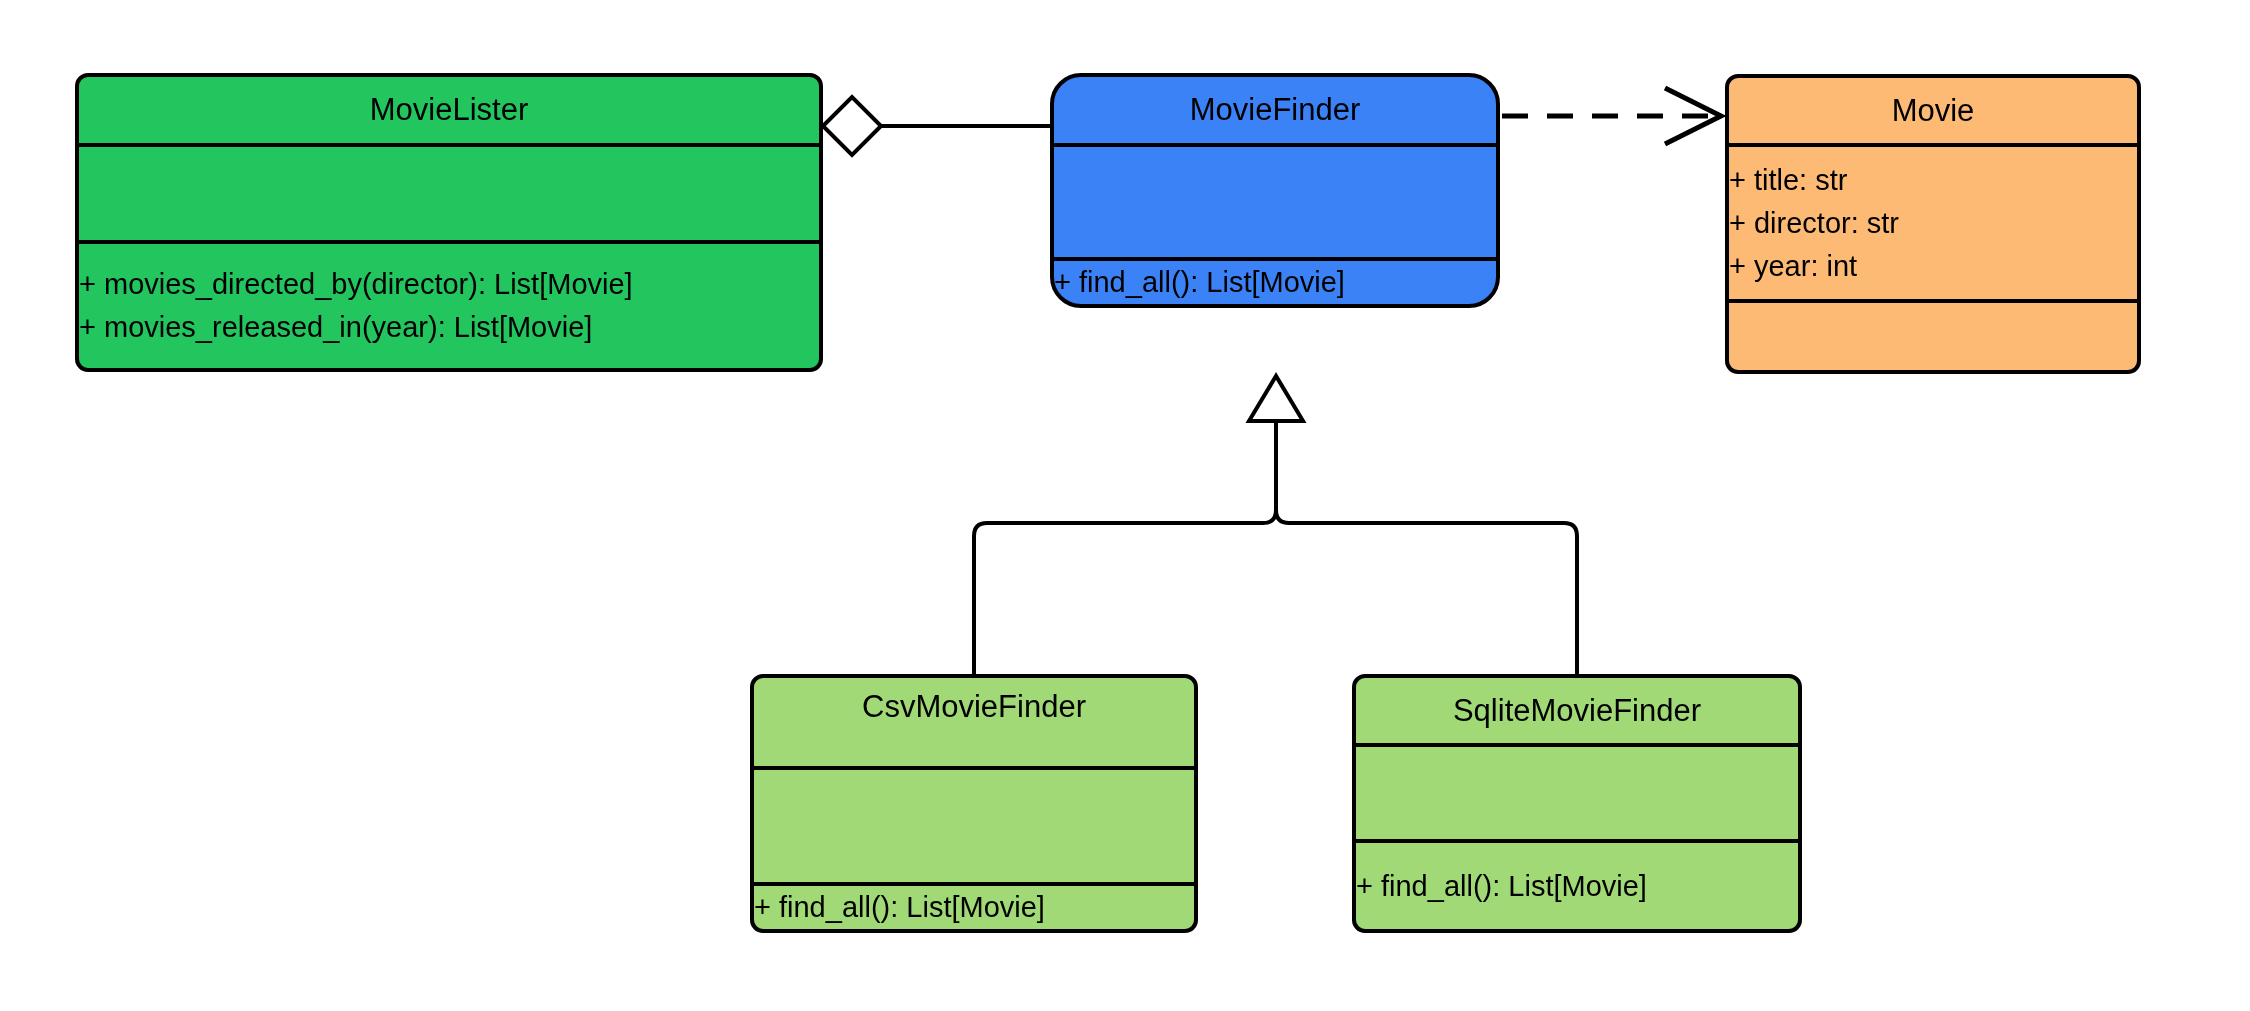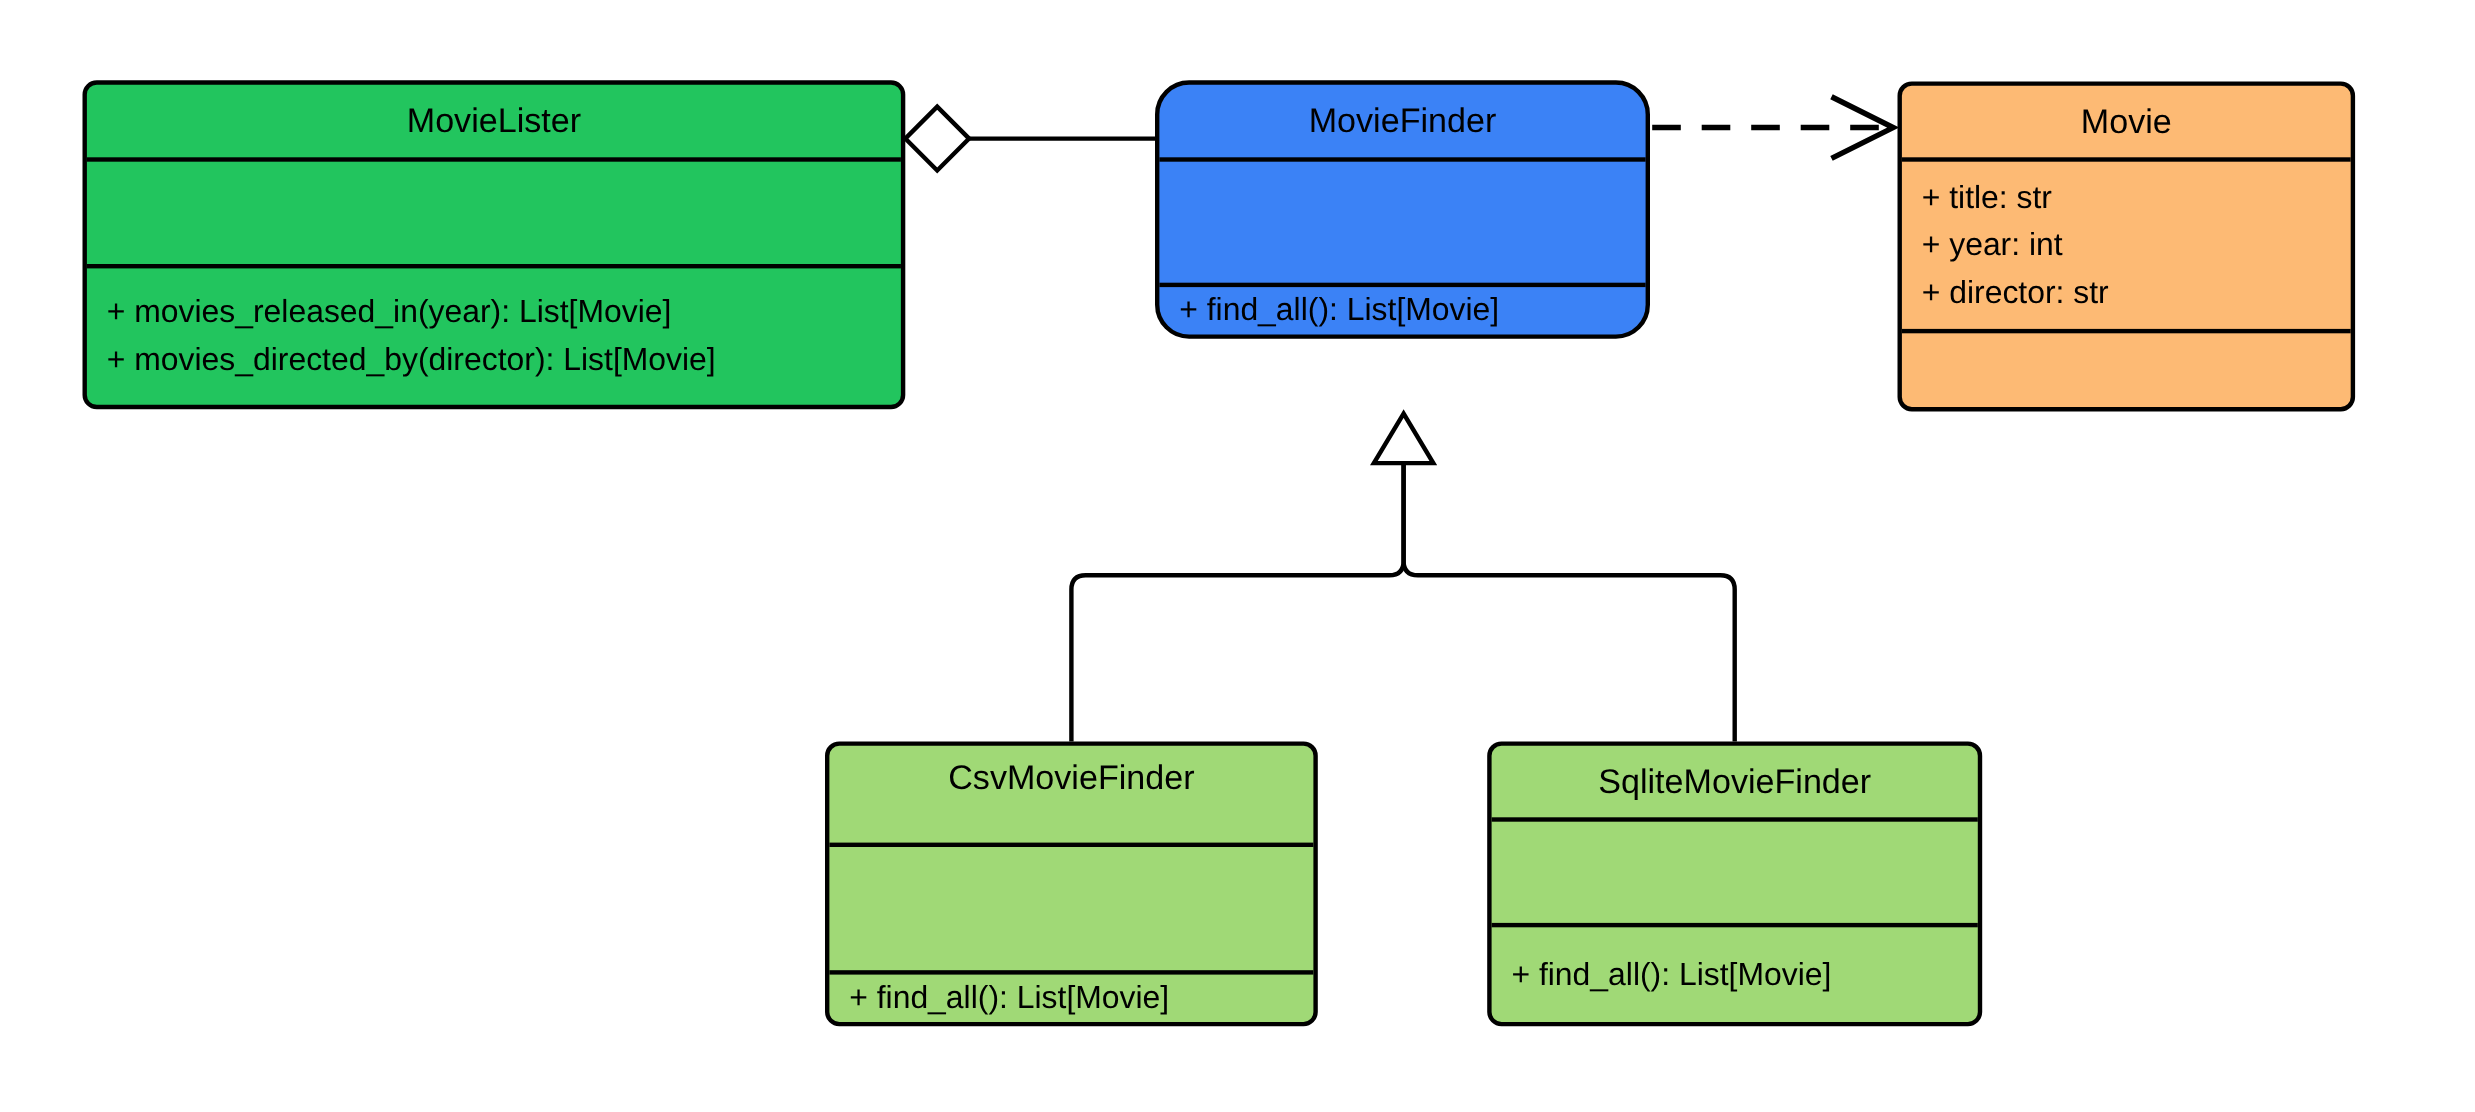--- a/index.html
+++ b/index.html
@@ -38,21 +38,20 @@
     justify-content: center;
     font-size: 31px;
     white-space: nowrap;
   }
   .c-sec {
     box-sizing: border-box;
     border-top: 4px solid #000000;
     display: flex;
     flex-direction: column;
     justify-content: center;
-    padding-left: 18px;
     font-size: 29px;
     line-height: 43px;
     white-space: nowrap;
   }
   .c-methods { flex: 1 1 auto; }
   .member { white-space: nowrap; }
 </style>
 </head>
 <body>
 
@@ -68,39 +67,39 @@
 
     <path d="M 974 674 L 974 536 Q 974 523 987 523 L 1263 523 Q 1276 523 1276 510 L 1276 421" fill="none" stroke="#000000" stroke-width="4"></path>
     <path d="M 1577 674 L 1577 536 Q 1577 523 1564 523 L 1289 523 Q 1276 523 1276 510 L 1276 421" fill="none" stroke="#000000" stroke-width="4"></path>
     <polygon points="1276,376 1249,421 1303,421" fill="#ffffff" stroke="#000000" stroke-width="4" stroke-linejoin="miter"></polygon>
   </svg>
 
   <div class="uml-class" style="left: 75px; top: 73px; width: 748px; height: 299px; background-color: #22c55e;">
     <div class="c-title" style="height:66px;">MovieLister</div>
     <div class="c-sec" style="height:97px;"></div>
     <div class="c-sec c-methods">
+      <div class="member">+ movies_directed_by(director): List[Movie]</div>
       <div class="member">+ movies_released_in(year): List[Movie]</div>
-      <div class="member">+ movies_directed_by(director): List[Movie]</div>
     </div>
   </div>
 
   <div class="uml-class" style="left: 1050px; top: 73px; width: 450px; height: 235px; background-color: #3b82f6; border-radius: 31px;">
     <div class="c-title" style="height:66px;">MovieFinder</div>
     <div class="c-sec" style="height:115px;"></div>
     <div class="c-sec c-methods">
       <div class="member">+ find_all(): List[Movie]</div>
     </div>
   </div>
 
   <div class="uml-class" style="left: 1725px; top: 74px; width: 416px; height: 300px; background-color: #fdba74;">
     <div class="c-title" style="height:65px;">Movie</div>
     <div class="c-sec" style="height:156px;">
       <div class="member">+ title: str</div>
+      <div class="member">+ director: str</div>
       <div class="member">+ year: int</div>
-      <div class="member">+ director: str</div>
     </div>
     <div class="c-sec c-methods"></div>
   </div>
 
   <div class="uml-class" style="left: 750px; top: 674px; width: 448px; height: 259px; background-color: rgb(160, 217, 118); gap: 31px;">
     <div class="c-title" style="height:65px;">CsvMovieFinder</div>
     <div class="c-sec" style="height:96px;"></div>
     <div class="c-sec c-methods">
       <div class="member">+ find_all(): List[Movie]</div>
     </div>

